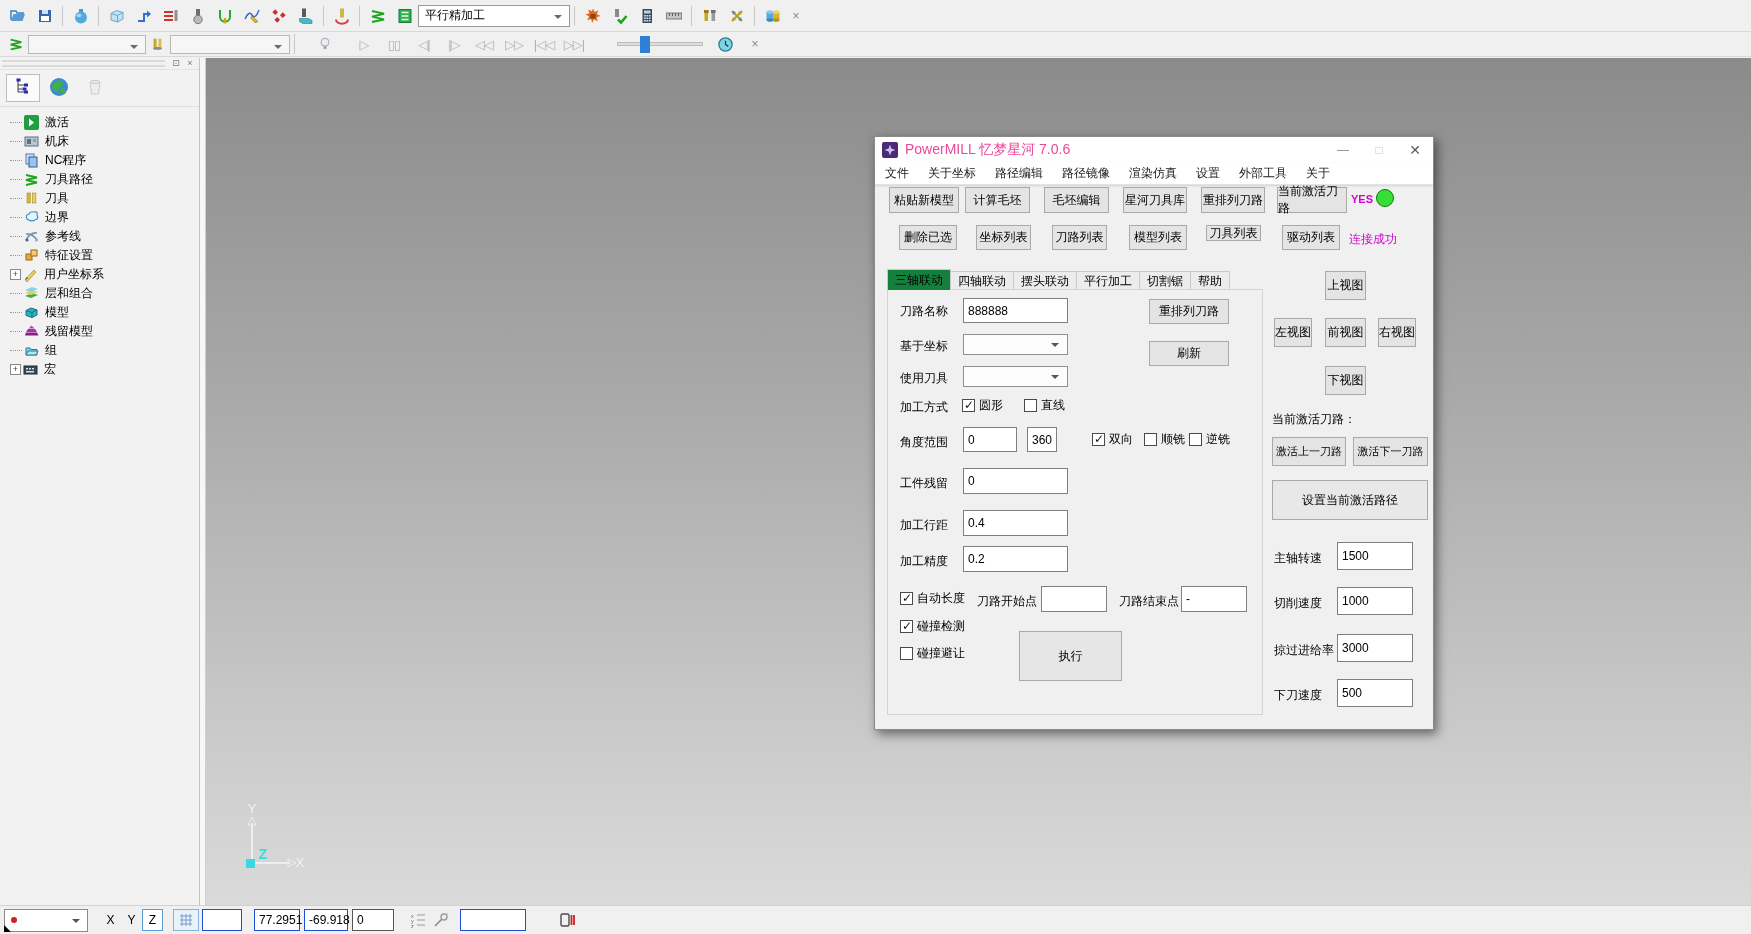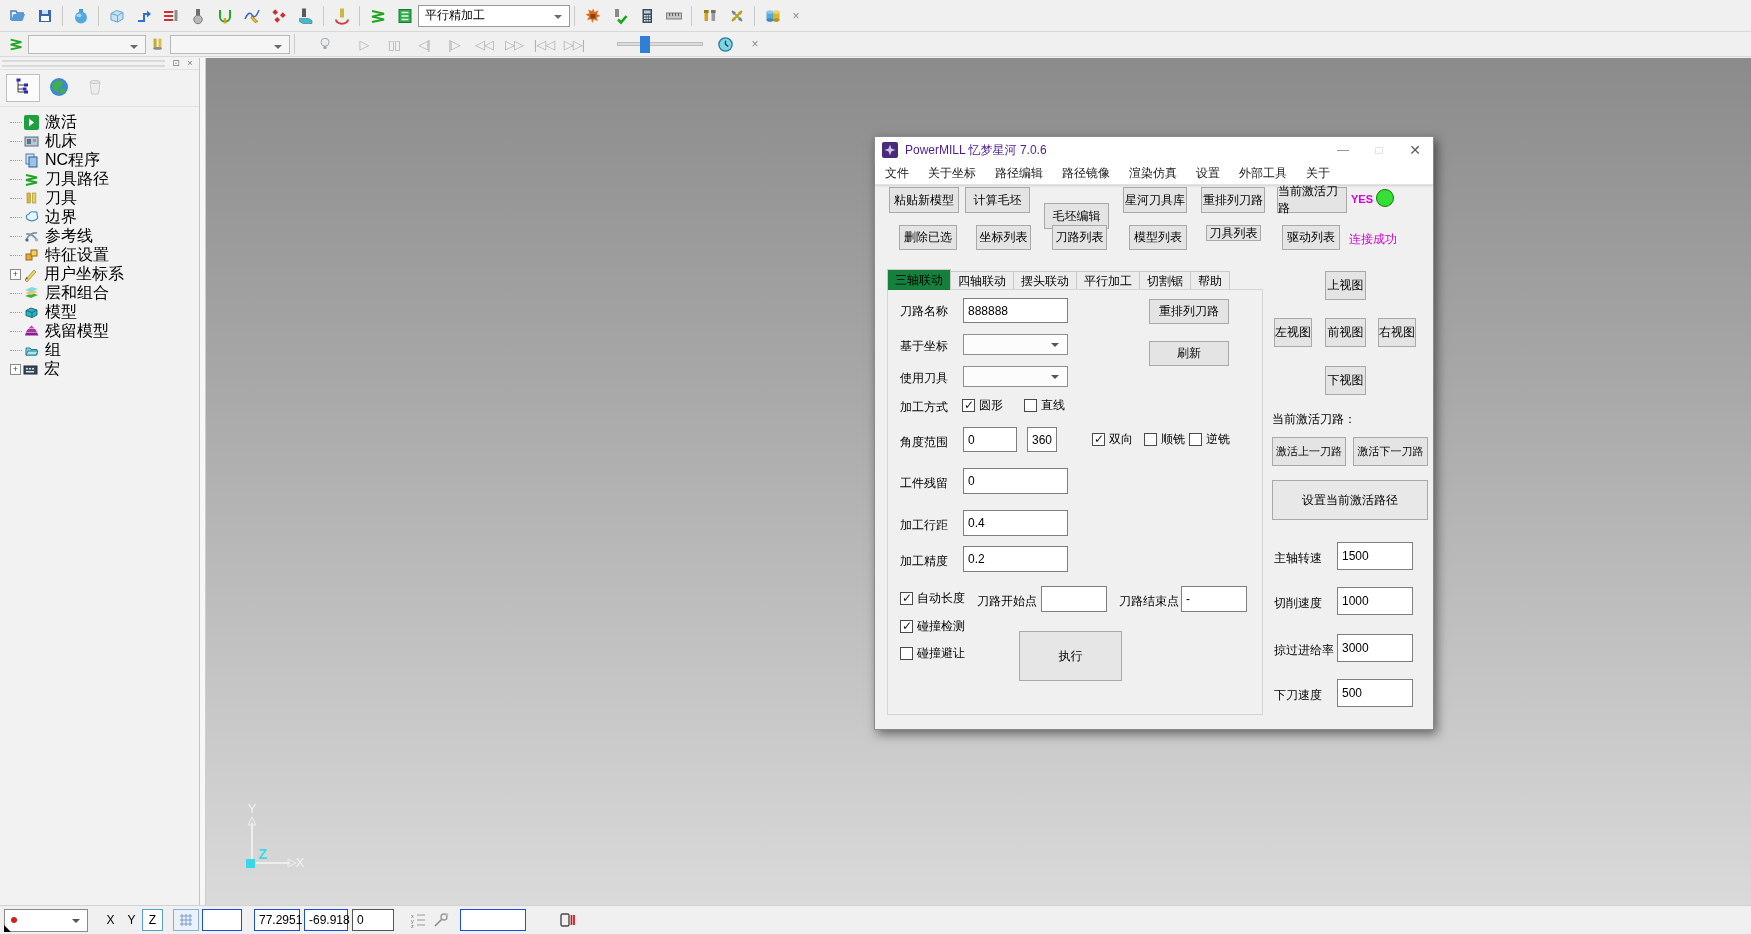--- a/index.html
+++ b/index.html
@@ -36,21 +36,21 @@
   .stab { width:34px; height:28px; display:flex; align-items:center; justify-content:center;
       border:1px solid transparent; }
   .stab.active { background:#fbfbfb; border-color:#bfbfbf; }
   .stab.disabled { opacity:.45; }
   .tree { padding:6px 0 0 10px; }
   .trow { display:flex; align-items:center; height:19px; position:relative; }
   .trow .dots { width:12px; border-top:1px dotted #9a9a9a; margin-right:2px; flex:0 0 auto; }
   .trow .exp { width:11px; height:11px; border:1px solid #8a8a8a; background:#fff; font-size:9px;
       line-height:9px; text-align:center; color:#444; margin-right:2px; flex:0 0 auto; }
   .trow .ticon { width:16px; height:15px; margin-right:5px; flex:0 0 auto; display:flex; align-items:center; }
-  .trow .tlabel { font-size:16px; white-space:nowrap; }
+  .trow .tlabel { font-size:12px; white-space:nowrap; }
 
   
   .canvas { position:relative; flex:1; background:linear-gradient(180deg,#8b8b8b 0%,#a9a9a9 40%,#c6c6c6 75%,#dadada 100%); }
   .triad { position:absolute; left:26px; bottom:26px; }
 
   
   .statusbar { position:absolute; left:0; bottom:0; width:100%; height:29px; background:#f0f0f0;
       border-top:1px solid #d2d2d2; display:flex; align-items:center; padding-left:4px; }
   .sb-combo { position:relative; width:84px; height:23px; background:#fff; border:1px solid #8a8a8a;
       display:flex; align-items:center; padding-left:6px; margin-right:12px; }
@@ -64,21 +64,21 @@
       border:1px solid #8ab0d8; background:#e9f1f9; margin:0 3px; }
   .sb-field { height:22px; background:#fff; border:1px solid #1d4ed8; display:flex; align-items:center;
       padding-left:4px; font-size:12px; }
   .sb-icon { width:22px; display:flex; justify-content:center; align-items:center; }
 
   
   .dialog { position:absolute; left:874px; top:136px; width:560px; height:594px; background:#f0f0f0;
       border:1px solid #8a8a8a; box-shadow:3px 4px 10px rgba(0,0,0,.5); }
   .dlg-title { height:26px; background:#fff; display:flex; align-items:center; padding-left:7px; }
   .dlg-title .ticon { width:16px; height:16px; margin-right:7px; }
-  .dlg-title .ttext { color:#4c1d95; font-size:12px; }
+  .dlg-title .ttext { color:#ec4899; font-size:14px; }
   .dlg-winbtns { margin-left:auto; display:flex; }
   .dlg-winbtn { width:36px; height:26px; display:flex; align-items:center; justify-content:center;
       color:#8a8a8a; font-size:12px; }
   .dlg-menu { height:22px; background:#fff; display:flex; align-items:center; gap:19px; padding-left:10px;
       border-bottom:1px solid #e3e3e3; box-shadow:0 1px 2px rgba(0,0,0,.12); }
   .dlg-menu .mitem { font-size:12px; color:#1a1a1a; }
   .btn { position:absolute; background:#e4e4e4; border:1px solid #a9a9a9; display:flex; align-items:center;
       justify-content:center; font-size:12px; color:#000; }
   .lbl { position:absolute; font-size:12px; white-space:nowrap; }
   .inp { position:absolute; background:#fff; border:1px solid #7f7f7f; font-size:12px; padding-left:4px;
@@ -528,21 +528,21 @@
       <span class="mitem">路径编辑</span>
       <span class="mitem">路径镜像</span>
       <span class="mitem">渲染仿真</span>
       <span class="mitem">设置</span>
       <span class="mitem">外部工具</span>
       <span class="mitem">关于</span>
     </div>
 
     <div class="btn" style="left:14px;top:50px;width:70px;height:26px;">粘贴新模型</div>
     <div class="btn" style="left:90px;top:50px;width:65px;height:26px;">计算毛坯</div>
-    <div class="btn" style="left:169px;top:66px;width:65px;height:26px;">毛坯编辑</div>
+    <div class="btn" style="left:169px;top:50px;width:65px;height:26px;">毛坯编辑</div>
     <div class="btn" style="left:248px;top:50px;width:64px;height:26px;">星河刀具库</div>
     <div class="btn" style="left:326px;top:50px;width:64px;height:26px;">重排列刀路</div>
     <div class="btn" style="left:402px;top:50px;width:70px;height:26px;">当前激活刀路</div>
     <span class="lbl magenta" style="left:476px;top:56px;font-weight:bold;font-size:11px;">YES</span>
     <span class="status-circle" style="left:501px;top:52px;"></span>
 
     <div class="btn" style="left:24px;top:88px;width:58px;height:25px;">删除已选</div>
     <div class="btn" style="left:101px;top:88px;width:55px;height:25px;">坐标列表</div>
     <div class="btn" style="left:177px;top:88px;width:55px;height:25px;">刀路列表</div>
     <div class="btn" style="left:254px;top:88px;width:58px;height:25px;">模型列表</div>

